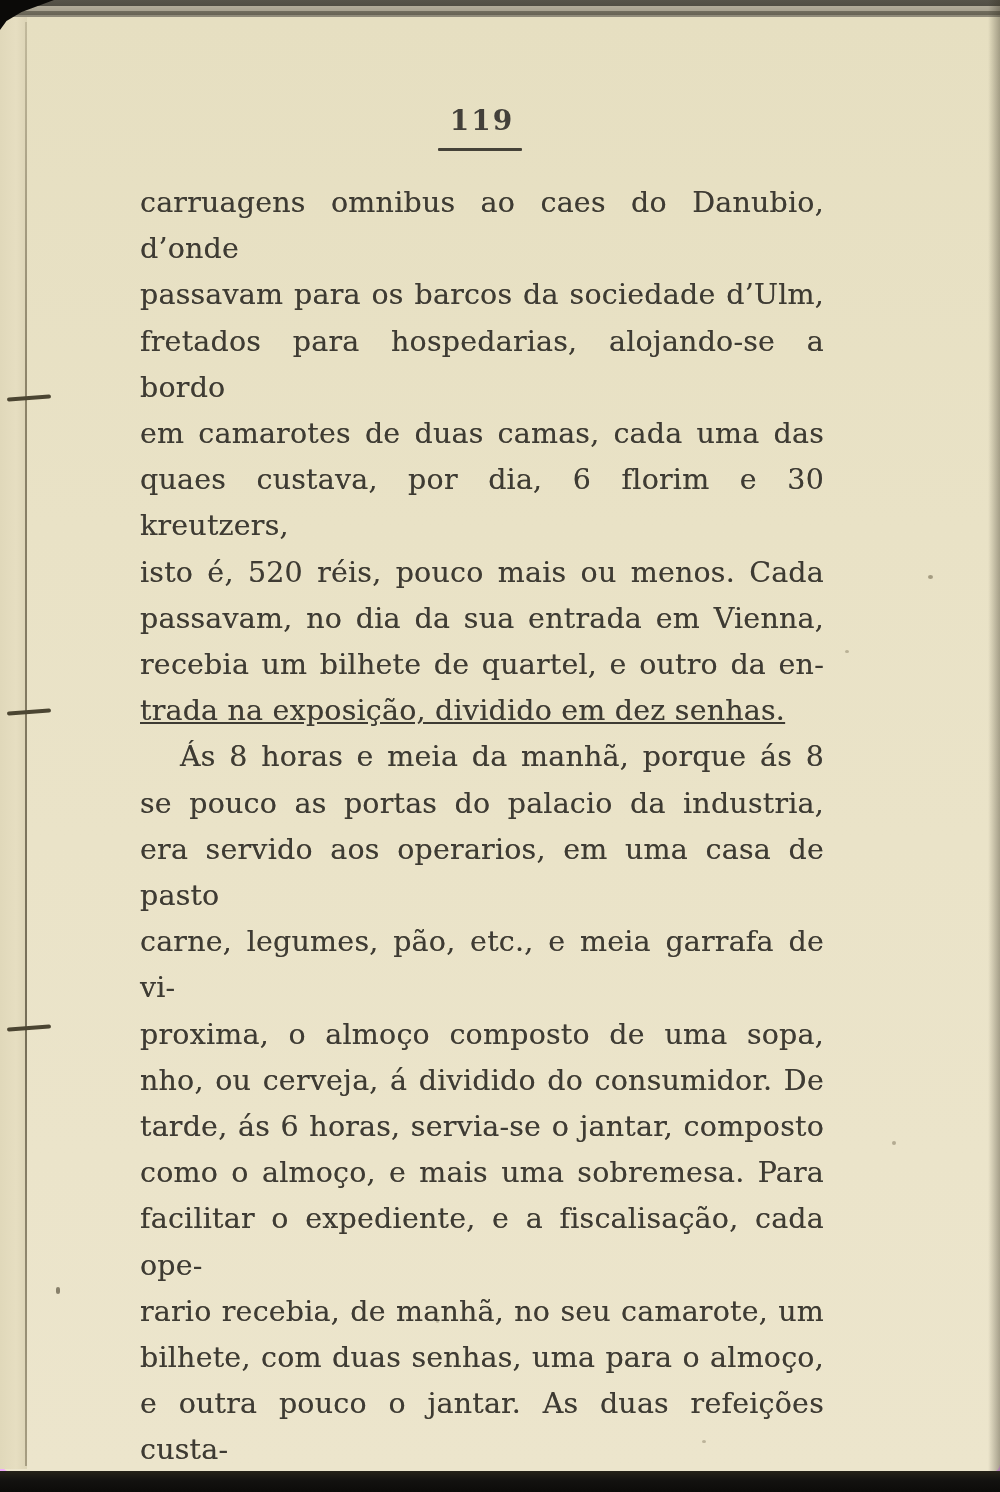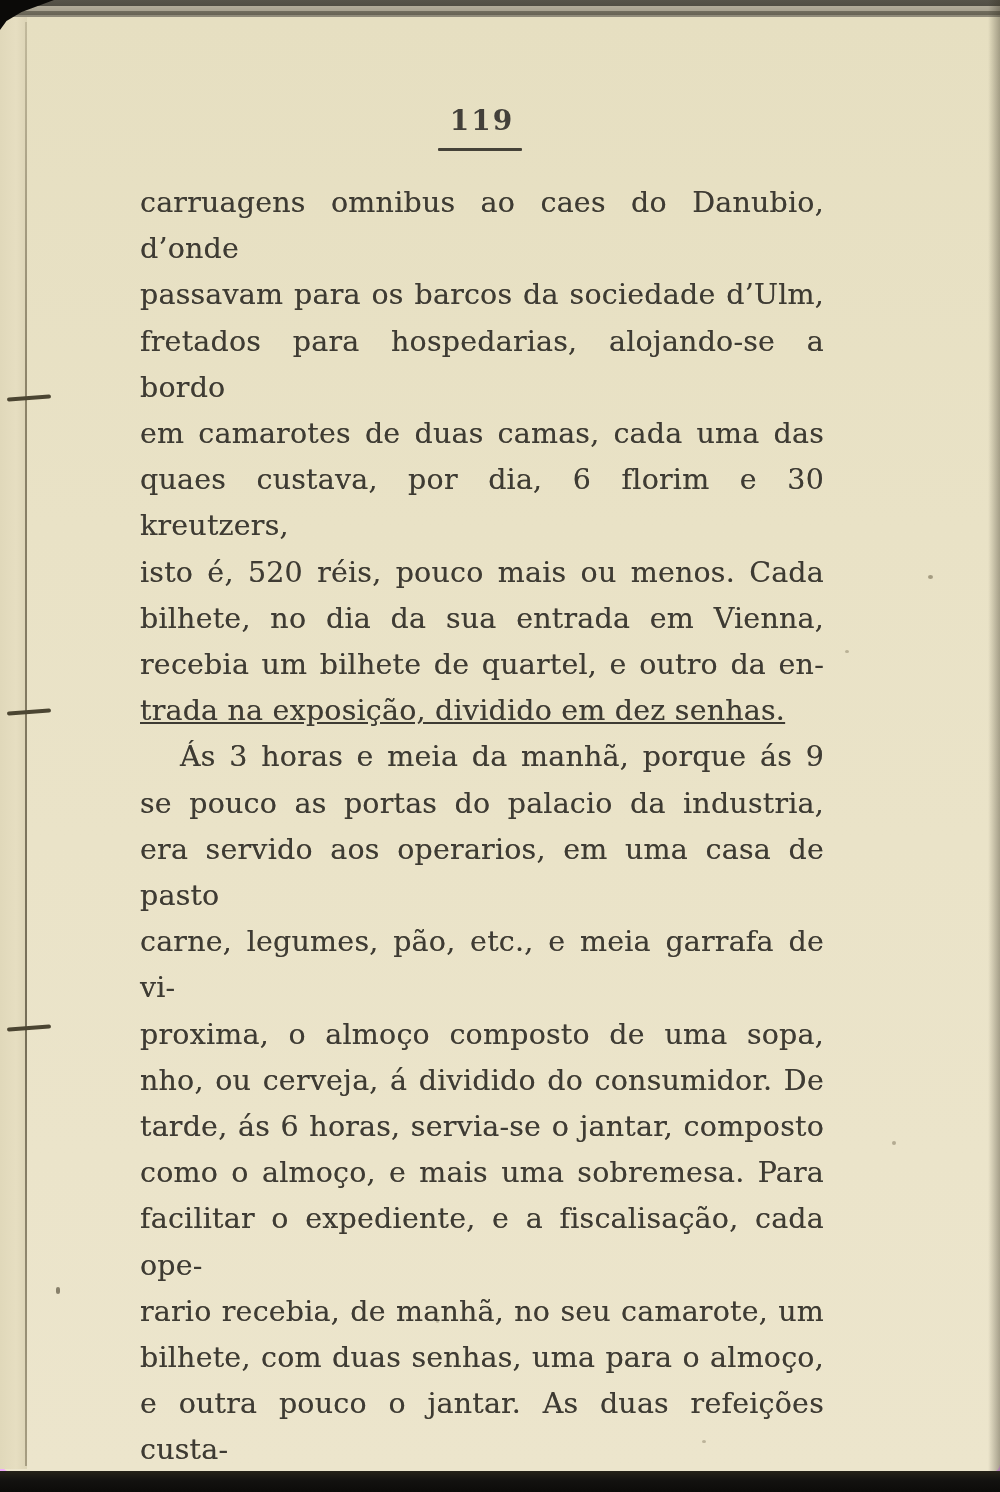--- a/index.html
+++ b/index.html
@@ -107,24 +107,24 @@
   <div class="page-number">119</div>
   <div class="page-number-rule"></div>
 
   <main class="text-block">
       <div class="line">carruagens omnibus ao caes do Danubio, d’onde</div>
       <div class="line">passavam para os barcos da sociedade d’Ulm,</div>
       <div class="line">fretados para hospedarias, alojando-se a bordo</div>
       <div class="line">em camarotes de duas camas, cada uma das</div>
       <div class="line">quaes custava, por dia, 6 florim e 30 kreutzers,</div>
       <div class="line">isto é, 520 réis, pouco mais ou menos. Cada</div>
-      <div class="line">bilhete, no dia da sua entrada em Vienna,</div>
+      <div class="line">passavam, no dia da sua entrada em Vienna,</div>
       <div class="line">recebia um bilhete de quartel, e outro da en-</div>
       <div class="line no-just">trada na exposição, dividido em dez senhas.</div>
-      <div class="line indent">Ás 3 horas e meia da manhã, porque ás 9</div>
+      <div class="line indent">Ás 8 horas e meia da manhã, porque ás 8</div>
       <div class="line">se pouco as portas do palacio da industria,</div>
       <div class="line">era servido aos operarios, em uma casa de pasto</div>
       <div class="line">carne, legumes, pão, etc., e meia garrafa de vi-</div>
       <div class="line">proxima, o almoço composto de uma sopa,</div>
       <div class="line">nho, ou cerveja, á dividido do consumidor. De</div>
       <div class="line">tarde, ás 6 horas, servia-se o jantar, composto</div>
       <div class="line">como o almoço, e mais uma sobremesa. Para</div>
       <div class="line">facilitar o expediente, e a fiscalisação, cada ope-</div>
       <div class="line">rario recebia, de manhã, no seu camarote, um</div>
       <div class="line">bilhete, com duas senhas, uma para o almoço,</div>

